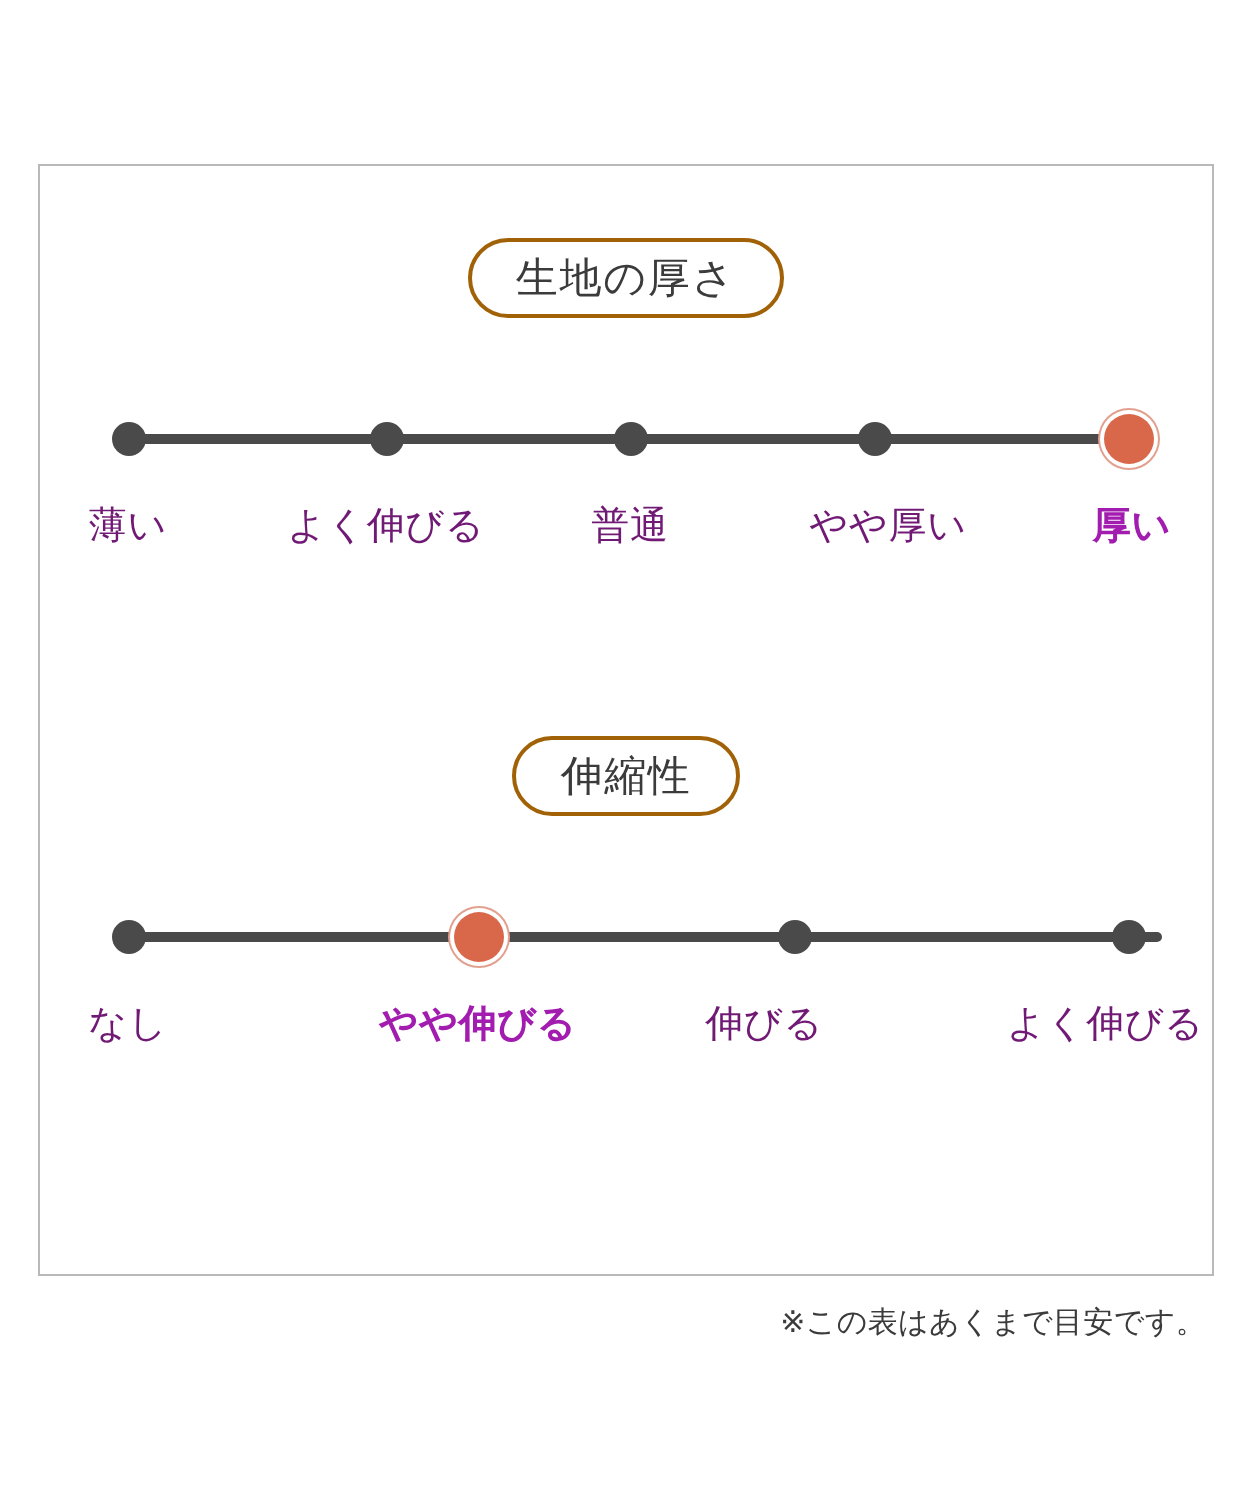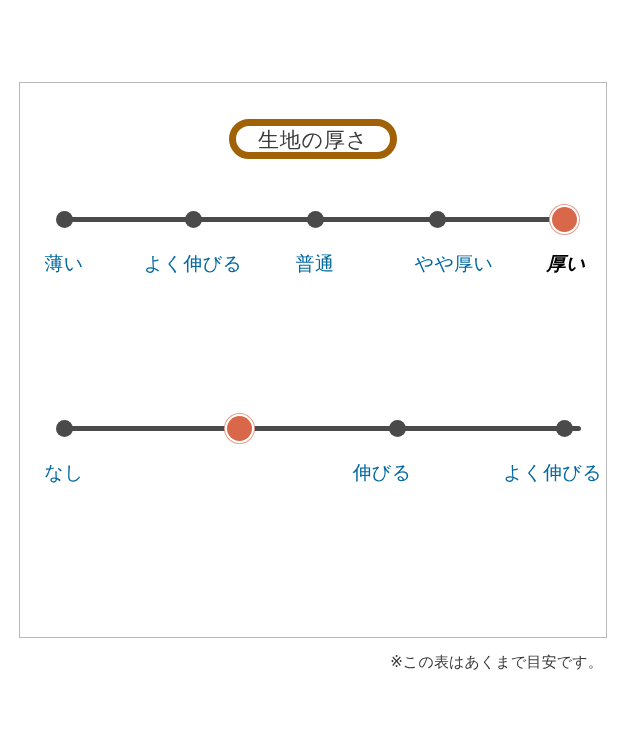--- a/index.html
+++ b/index.html
@@ -44,21 +44,21 @@
     justify-content: center;
     align-items: center;
   }
   .badge {
     display: inline-flex;
     align-items: center;
     justify-content: center;
     box-sizing: border-box;
     height: 40px;
     padding: 0 22px;
-    border: 7px solid #a16207;
+    border: 2px solid #a16207;
     border-radius: 22px;
     color: #3b3b3b;
     font-size: 21px;
     line-height: 1;
     letter-spacing: 0.04em;
     white-space: nowrap;
     background: #ffffff;
   }
 
   
@@ -98,28 +98,27 @@
   .labels {
     position: relative;
     height: 30px;
     margin-top: 20px;
   }
   .scale-label {
     position: absolute;
     top: 0;
     font-size: 19px;
     line-height: 26px;
-    color: #0369a1;
+    color: #701a75;
     white-space: nowrap;
     letter-spacing: 0.02em;
   }
   .scale-label.is-active {
     font-weight: bold;
-    color: #000000;
-    font-style: italic;
+    color: #a21caf;
   }
   .scale-label.align-center { transform: translateX(-50%); }
   .scale-label.align-end   { transform: translateX(-100%); }
 
   
   .footnote {
     position: absolute;
     right: 22px;
     top: 648px;
     font-size: 15px;
@@ -146,38 +145,42 @@
       <span class="dot" style="left:173px;"></span>
       <span class="dot" style="left:295px;"></span>
       <span class="dot" style="left:417px;"></span>
       <span class="dot is-active" style="left:544px;"></span>
     </div>
 
     <div class="labels">
       <span class="scale-label align-center" style="left:44px;">薄い</span>
       <span class="scale-label align-center" style="left:173px;">よく伸びる</span>
       <span class="scale-label align-center" style="left:295px;">普通</span>
-      <span class="scale-label align-center" style="left:434px;">やや厚い</span>
+      <span class="scale-label align-center" style="left:424px;">やや厚い</span>
       <span class="scale-label align-center is-active" style="left:546px;">厚い</span>
     </div>
   </div>
 
   <div class="scale-group group-stretch">
+    <div class="badge-row">
+      <span class="badge">伸縮性</span>
+    </div>
 
     <div class="track-wrap">
       <div class="track-line" style="left:44px; right:25px;"></div>
 
       <span class="dot" style="left:44px;"></span>
       <span class="dot is-active" style="left:219px;"></span>
       <span class="dot" style="left:377px;"></span>
       <span class="dot" style="left:544px;"></span>
     </div>
 
     <div class="labels">
       <span class="scale-label align-center" style="left:44px;text-align:right;">なし</span>
+      <span class="scale-label align-center is-active" style="left:219px;">やや伸びる</span>
       <span class="scale-label align-center" style="left:362px;">伸びる</span>
       <span class="scale-label align-end" style="left:582px;">よく伸びる</span>
     </div>
   </div>
 
 </div>
 
 <div class="footnote">※この表はあくまで目安です。</div>
 
 </body></html>

